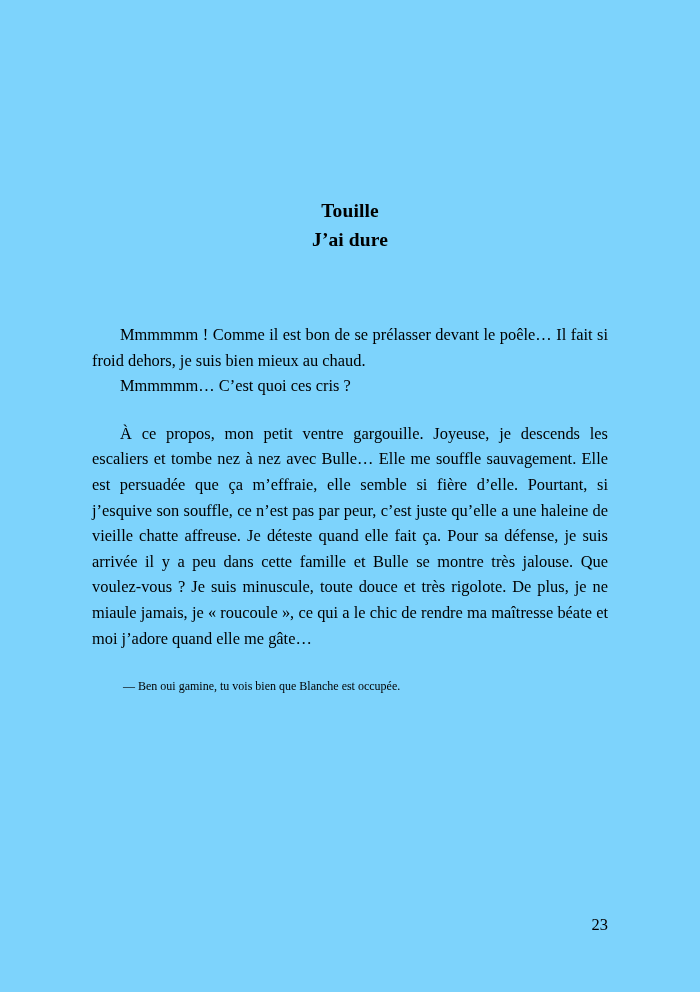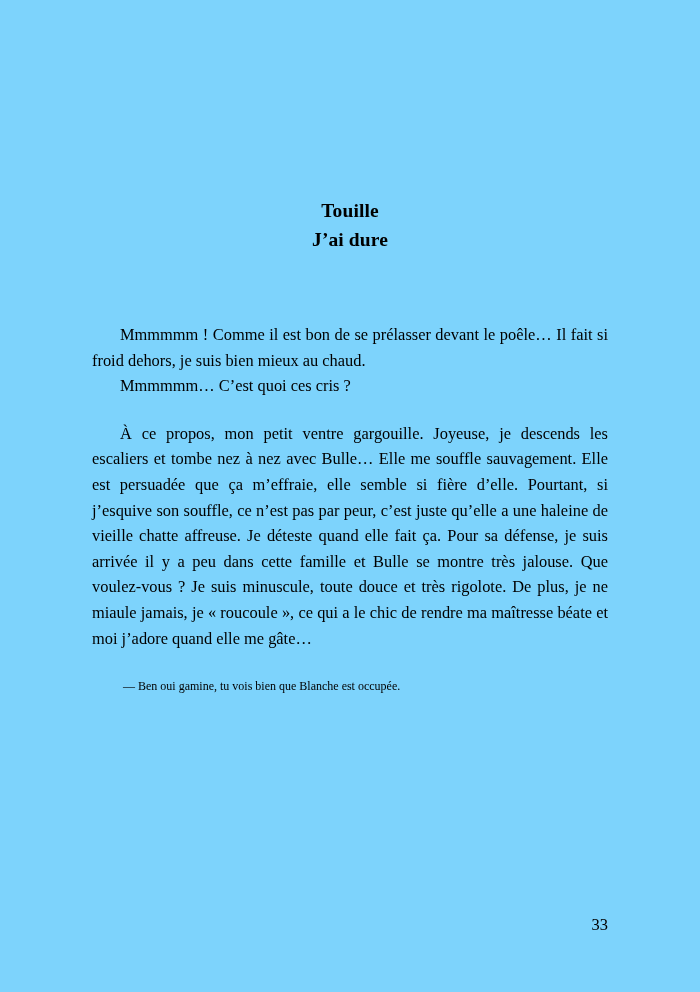--- a/index.html
+++ b/index.html
@@ -106,15 +106,15 @@
 
     <p class="para first-of-block">À ce propos, mon petit ventre gargouille. Joyeuse, je descends les escaliers et tombe nez à nez avec Bulle… Elle me souffle sauvagement. Elle est persuadée que ça m’effraie, elle semble si fière d’elle. Pourtant, si j’esquive son souffle, ce n’est pas par peur, c’est juste qu’elle a une haleine de vieille chatte affreuse. Je déteste quand elle fait ça. Pour sa défense, je suis arrivée il y a peu dans cette famille et Bulle se montre très jalouse. Que voulez-vous ? Je suis minuscule, toute douce et très rigolote. De plus, je ne miaule jamais, je « roucoule », ce qui a le chic de rendre ma maîtresse béate et moi j’adore quand elle me gâte…</p>
 
     <div class="group-gap-2"></div>
 
 
     <p class="dialogue">— Ben oui gamine, tu vois bien que Blanche est occupée.</p>
 
   </div>
 
-  <div class="folio">33</div>
+  <div class="folio">23</div>
 
 </div>
 
 </body></html>

